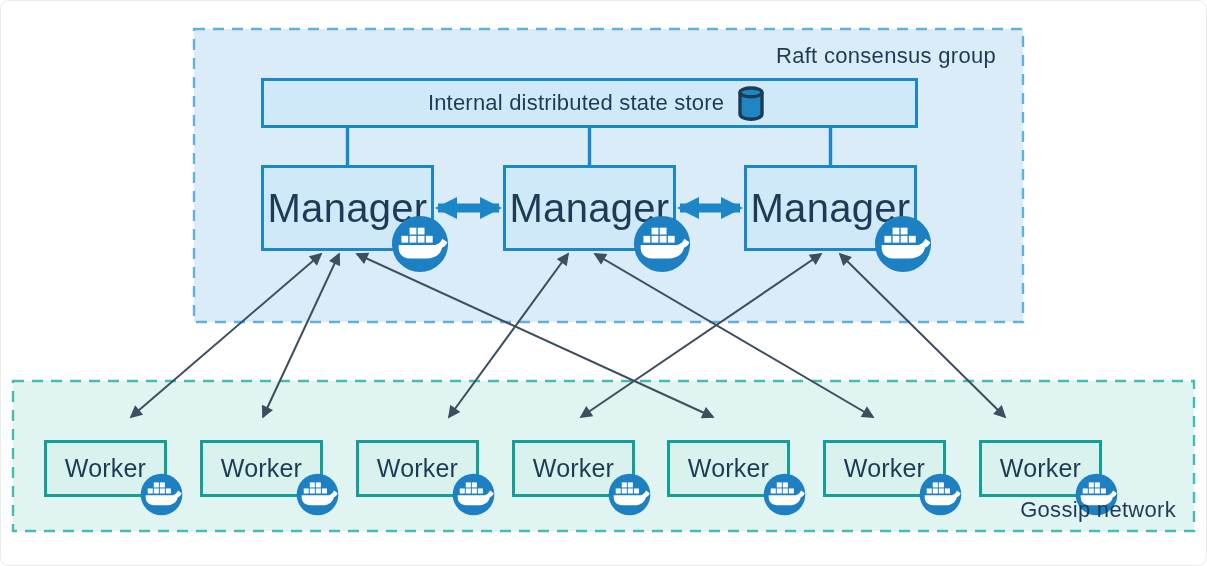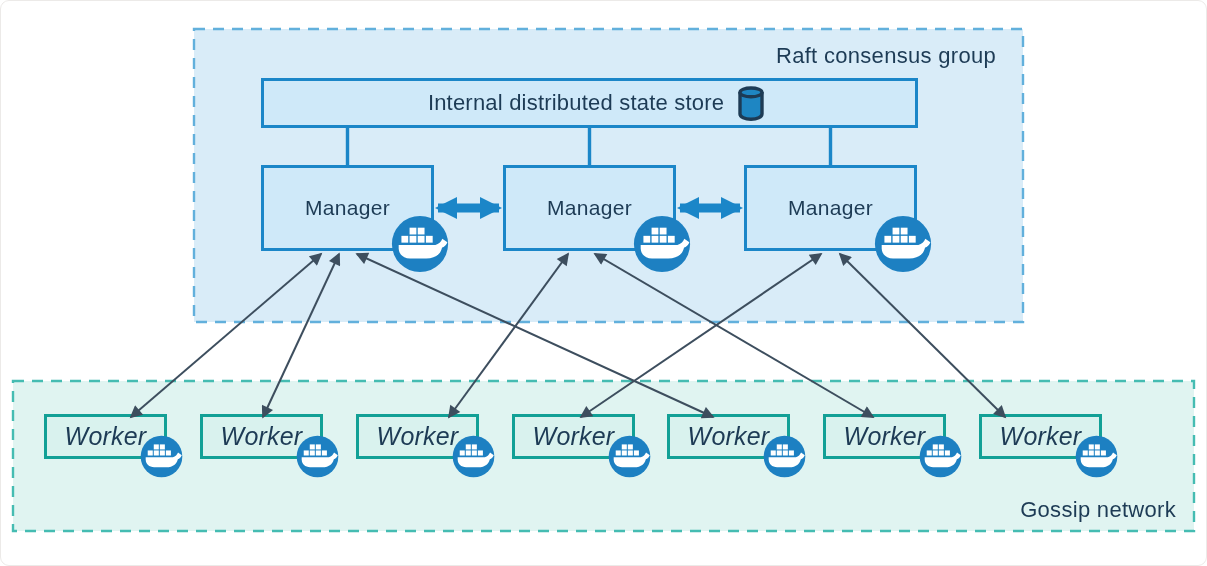--- a/index.html
+++ b/index.html
@@ -25,24 +25,24 @@
   }
   .store-box .node-label{font-size:22px;color:var(--text,#1d3b55);letter-spacing:.2px;}
   .node{
     position:absolute;z-index:2;box-sizing:border-box;
     display:flex;align-items:center;justify-content:center;
   }
   .manager-node{
     width:173px;height:86px;top:164px;
     border:3px solid var(--node-border,#1b86c8);background:var(--node-fill,#cfe9f9);
   }
-  .manager-node .node-label{font-size:21px;color:var(--text,#1d3b55);letter-spacing:.3px;}
+  .manager-node .node-label{font-size:40px;color:var(--text,#1d3b55);letter-spacing:.3px;}
   .worker-node{
-    width:123px;height:45px;top:413px;
-    border:3px solid var(--worker-border,#12a096);background:var(--worker-fill,#d9f2ee);font-style:italic;
+    width:123px;height:57px;top:439px;
+    border:3px solid var(--worker-border,#12a096);background:var(--worker-fill,#d9f2ee);
   }
   .worker-node .node-label{font-size:25px;color:var(--text,#1d3b55);letter-spacing:.2px;}
   .docker-badge{position:absolute;display:block;}
   .docker-lg{width:58px;height:58px;right:-18px;bottom:-25px;}
   .docker-sm{width:43px;height:43px;right:-19px;bottom:-22px;}
   .db-icon{display:block;}
   .hidden-defs{position:absolute;width:0;height:0;overflow:hidden;}
 </style>
 </head>
 <body>

